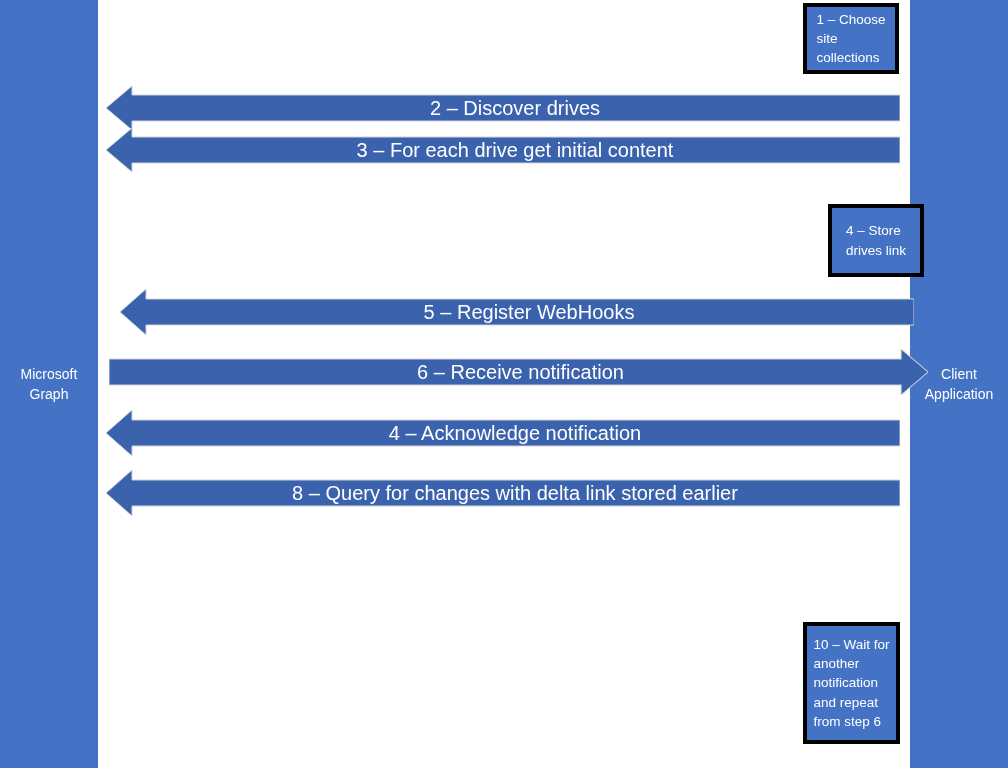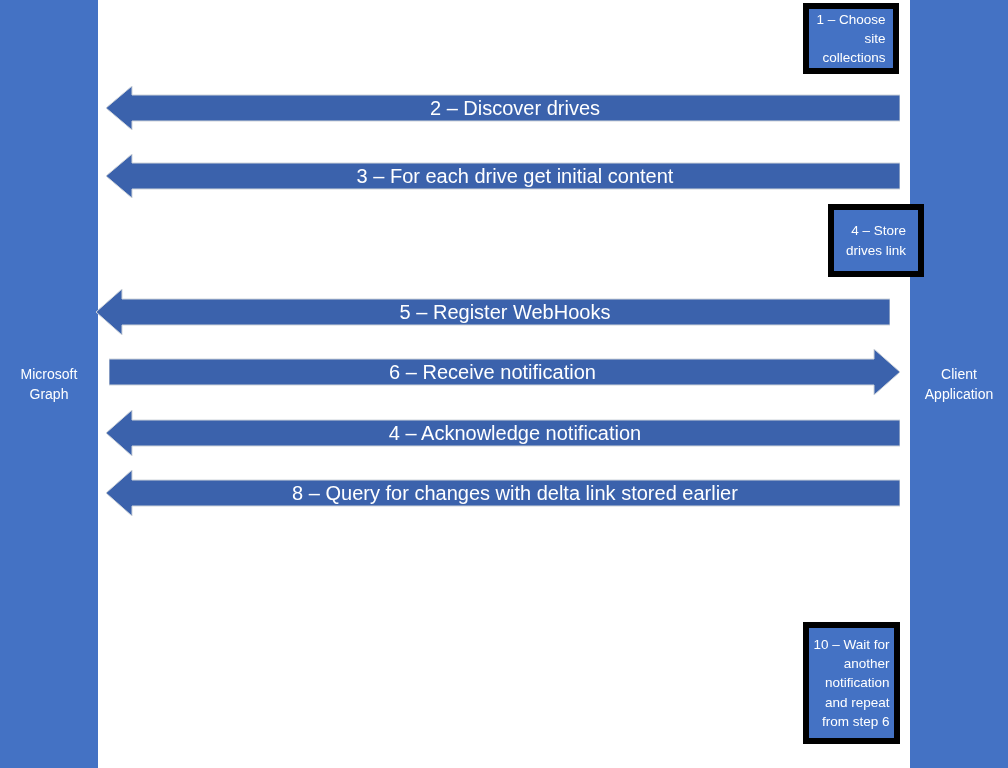--- a/index.html
+++ b/index.html
@@ -32,26 +32,26 @@
     box-sizing: border-box;
     padding: 20px;
   }
   .lifeline-left  { left: 0px;   top: 0px; width: 98px;  height: 768px; }
   .lifeline-right { left: 910px; top: 0px; width: 98px;  height: 768px; }
 
   
   .process-box {
     position: absolute;
     background: #4472C4;
-    border: 6px solid #000000;
+    border: 4px solid #000000;
     color: #ffffff;
     display: flex;
     align-items: center;
     justify-content: center;
-    text-align: right;
+    text-align: left;
     font-size: 13.5px;
     line-height: 1.42;
     box-sizing: border-box;
     padding: 3px 4px;
   }
 
   
   .arrow {
     position: absolute;
     display: flex;
@@ -101,42 +101,42 @@
     </div>
   </div>
 
   <div class="arrow arrow-left" style="left:106px; top:86px; width:794px; height:44px;">
     <svg class="arrow-shape" viewBox="0 0 794 44" preserveAspectRatio="none">
       <polygon points="0,22 26,0 26,9 794,9 794,35 26,35 26,44" fill="#3B62AC" stroke="#cfd4da" stroke-width="1"></polygon>
     </svg>
     <span class="arrow-label">2 – Discover drives</span>
   </div>
 
-  <div class="arrow arrow-left" style="left:106px; top:154px; width:794px; height:44px;">
+  <div class="arrow arrow-left" style="left:106px; top:128px; width:794px; height:44px;">
     <svg class="arrow-shape" viewBox="0 0 794 44" preserveAspectRatio="none">
       <polygon points="0,22 26,0 26,9 794,9 794,35 26,35 26,44" fill="#3B62AC" stroke="#cfd4da" stroke-width="1"></polygon>
     </svg>
     <span class="arrow-label">3 – For each drive get initial content</span>
   </div>
 
   <div class="process-box" style="left:803px; top:204px; width:96px; height:73px;margin-left:25px;">
     <div>
       <div>4 – Store</div>
       <div>drives link</div>
     </div>
   </div>
 
-  <div class="arrow arrow-left" style="left:96px; top:289px; width:794px; height:46px;">
+  <div class="arrow arrow-left" style="left:120px; top:289px; width:794px; height:46px;">
     <svg class="arrow-shape" viewBox="0 0 794 46" preserveAspectRatio="none">
       <polygon points="0,23 26,0 26,10 794,10 794,36 26,36 26,46" fill="#3B62AC" stroke="#cfd4da" stroke-width="1"></polygon>
     </svg>
     <span class="arrow-label">5 – Register WebHooks</span>
   </div>
 
-  <div class="arrow arrow-right" style="left:109px; top:349px; width:791px; height:46px;">
+  <div class="arrow arrow-right" style="left:109px; top:349px; width:791px; height:46px;padding-left:28px;">
     <svg class="arrow-shape" viewBox="0 0 791 46" preserveAspectRatio="none">
       <polygon points="791,23 765,0 765,10 0,10 0,36 765,36 765,46" fill="#3B62AC" stroke="#cfd4da" stroke-width="1"></polygon>
     </svg>
     <span class="arrow-label">6 – Receive notification</span>
   </div>
 
   <div class="arrow arrow-left" style="left:106px; top:410px; width:794px; height:46px;">
     <svg class="arrow-shape" viewBox="0 0 794 46" preserveAspectRatio="none">
       <polygon points="0,23 26,0 26,10 794,10 794,36 26,36 26,46" fill="#3B62AC" stroke="#cfd4da" stroke-width="1"></polygon>
     </svg>

